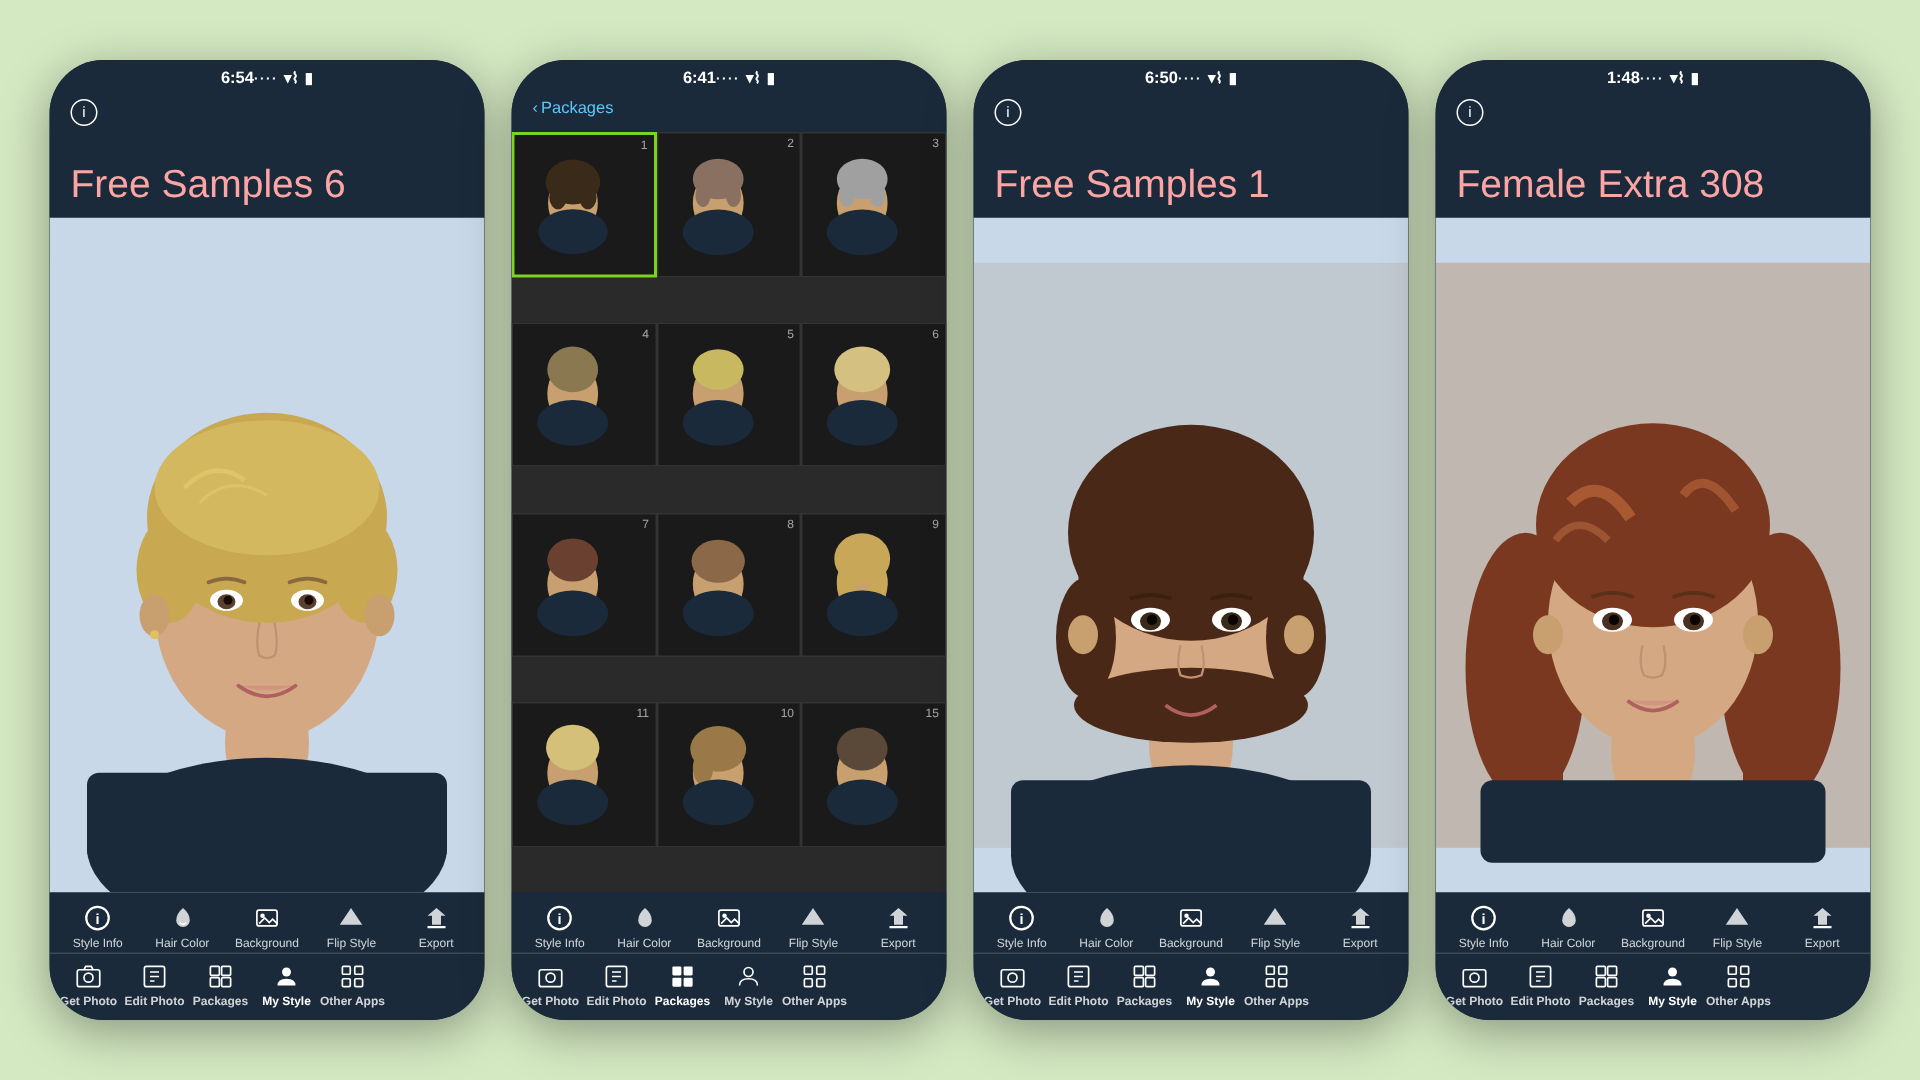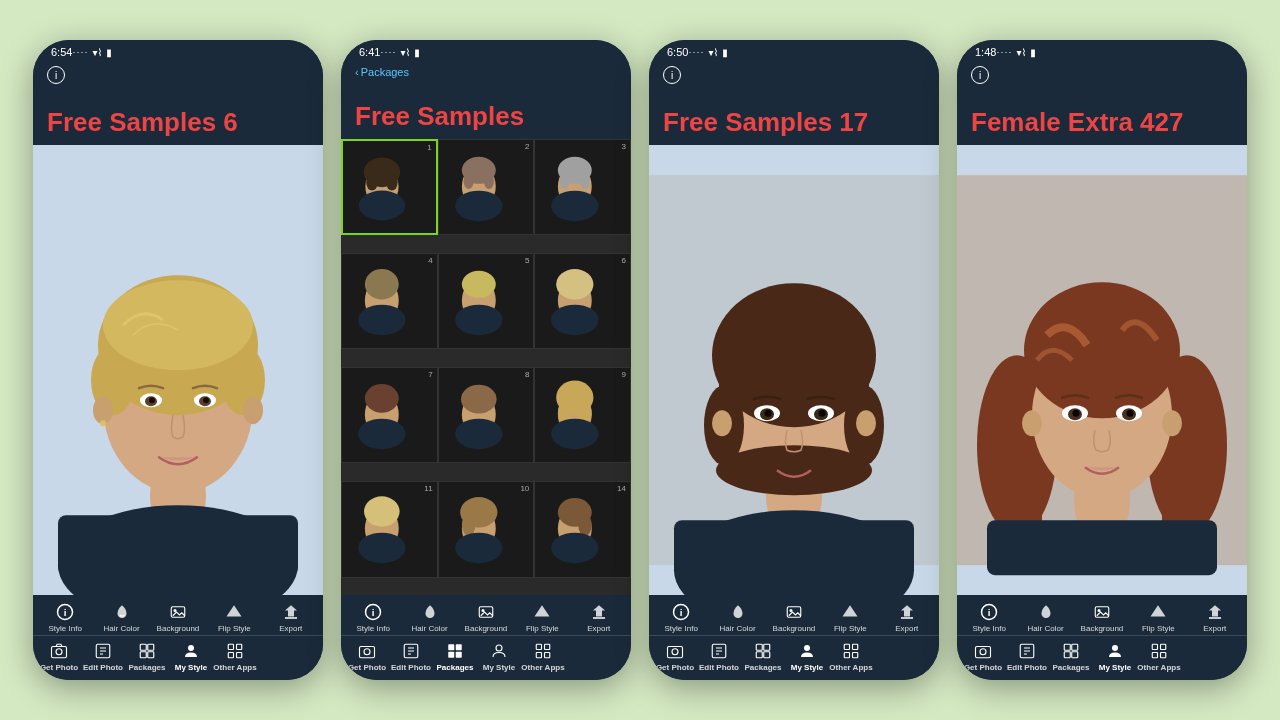--- a/index.html
+++ b/index.html
@@ -23,27 +23,27 @@
       overflow: hidden;
       display: flex;
       flex-direction: column;
       position: relative;
       box-shadow: 0 8px 32px rgba(0,0,0,0.35);
     }
 
     
     .status-bar {
       display: flex;
-      justify-content: flex-start;
+      justify-content: center;
       align-items: center;
       padding: 6px 18px 2px;
       background: #1a2a3a;
       color: white;
       font-size: 11px;
-      font-weight: 400;
+      font-weight: 700;
       flex-shrink: 0;
     }
     .status-right {
       display: flex;
       align-items: center;
       gap: 4px;
       font-size: 10px;
     }
     .signal-dots { letter-spacing: 1px; font-size: 9px; }
 
@@ -75,22 +75,22 @@
     .back-arrow {
       color: #5ac8fa;
       font-size: 12px;
       display: flex;
       align-items: center;
       gap: 2px;
     }
     .back-arrow span { font-size: 11px; color: #5ac8fa; }
     .app-title {
       font-size: 26px;
-      font-weight: 700;
-      color: #ef4444;
+      font-weight: 400;
+      color: #fca5a5;
       line-height: 1.1;
       margin-top: 24px;
     }
 
     
     .content-area {
       flex: 1;
       overflow: hidden;
       position: relative;
     }
@@ -366,21 +366,20 @@
       <span>▮</span>
     </div>
   </div>
   <div class="app-header">
     <div class="app-header-info">
       <div class="back-arrow">
         <span>‹</span>
         <span>Packages</span>
       </div>
     </div>
-    <div class="app-title">Free Samples</div>
   </div>
   <div class="content-area">
     <div class="hair-grid">
 
       <div class="hair-thumb selected">
         <span class="thumb-num">1</span>
         <svg viewBox="0 0 95 95" class="woman-face">
           <rect width="95" height="95" fill="#1a1a1a"></rect>
           <ellipse cx="47" cy="52" rx="20" ry="25" fill="#c8a070"></ellipse>
           <ellipse cx="47" cy="35" rx="22" ry="18" fill="#3a2a1a"></ellipse>
@@ -484,26 +483,25 @@
         <span class="thumb-num">10</span>
         <svg viewBox="0 0 95 95" class="woman-face">
           <rect width="95" height="95" fill="#1a1a1a"></rect>
           <ellipse cx="47" cy="52" rx="20" ry="25" fill="#c8a070"></ellipse>
           <ellipse cx="47" cy="33" rx="22" ry="18" fill="#9a7848"></ellipse>
           <ellipse cx="35" cy="48" rx="8" ry="13" fill="#9a7848"></ellipse>
           <ellipse cx="47" cy="75" rx="28" ry="18" fill="#1a2a3a"></ellipse>
         </svg>
       </div>
       <div class="hair-thumb">
-        <span class="thumb-num">14</span>
-        <svg viewBox="0 0 95 95" class="woman-face">
-          <rect width="95" height="95" fill="#1a1a1a"></rect>
-          <ellipse cx="47" cy="52" rx="20" ry="25" fill="#c8a070"></ellipse>
-          <ellipse cx="47" cy="33" rx="20" ry="17" fill="#7a5838"></ellipse>
-          <ellipse cx="59" cy="48" rx="8" ry="13" fill="#7a5838"></ellipse>
+        <span class="thumb-num">15</span>
+        <svg viewBox="0 0 95 95" class="woman-face">
+          <rect width="95" height="95" fill="#1a1a1a"></rect>
+          <ellipse cx="47" cy="52" rx="20" ry="25" fill="#c8a070"></ellipse>
+          <ellipse cx="47" cy="33" rx="20" ry="17" fill="#5a4838"></ellipse>
           <ellipse cx="47" cy="75" rx="28" ry="18" fill="#1a2a3a"></ellipse>
         </svg>
       </div>
     </div>
   </div>
   <div class="toolbar">
     <div class="toolbar-top">
       <div class="tool-btn">
         <div class="tool-icon">
           <svg viewBox="0 0 24 24">
@@ -609,21 +607,21 @@
     <div class="status-right">
       <span class="signal-dots">····</span>
       <span>▾⌇</span>
       <span>▮</span>
     </div>
   </div>
   <div class="app-header">
     <div class="app-header-info">
       <div class="info-circle">i</div>
     </div>
-    <div class="app-title">Free Samples 17</div>
+    <div class="app-title">Free Samples 1</div>
   </div>
   <div class="content-area">
     <div class="portrait-bg">
 
       <svg viewBox="0 0 290 390" class="face-svg">
         <rect width="290" height="390" fill="#c0c8d0"></rect>
 
         <ellipse cx="145" cy="320" rx="28" ry="45" fill="#d4a882"></ellipse>
 
         <ellipse cx="145" cy="395" rx="120" ry="60" fill="#1a2a3a"></ellipse>
@@ -767,21 +765,21 @@
     <div class="status-right">
       <span class="signal-dots">····</span>
       <span>▾⌇</span>
       <span>▮</span>
     </div>
   </div>
   <div class="app-header">
     <div class="app-header-info">
       <div class="info-circle">i</div>
     </div>
-    <div class="app-title">Female Extra 427</div>
+    <div class="app-title">Female Extra 308</div>
   </div>
   <div class="content-area">
     <div class="portrait-bg">
 
       <svg viewBox="0 0 290 390" class="face-svg">
         <rect width="290" height="390" fill="#c0b8b0"></rect>
 
         <ellipse cx="60" cy="270" rx="40" ry="90" fill="#7a3820"></ellipse>
         <ellipse cx="230" cy="270" rx="40" ry="90" fill="#7a3820"></ellipse>
         <rect x="40" y="200" width="45" height="180" fill="#7a3820" rx="10"></rect>

